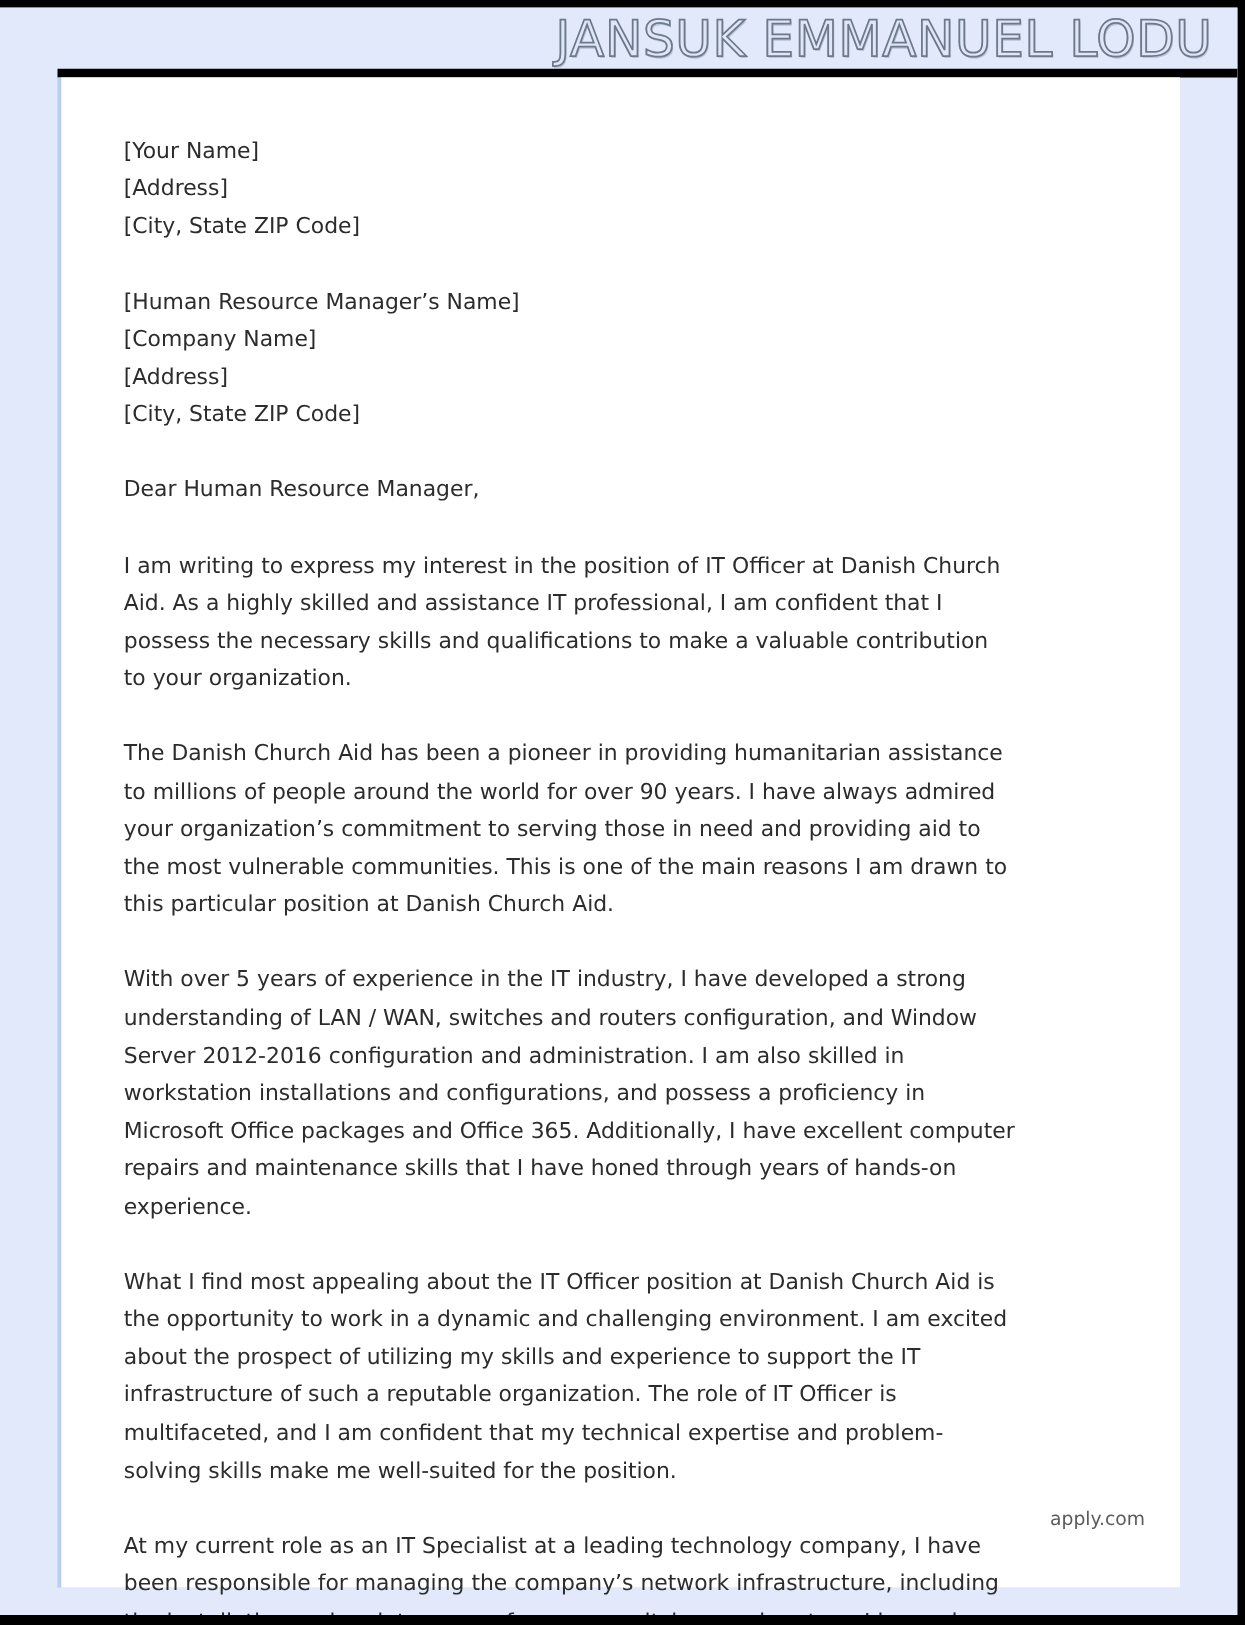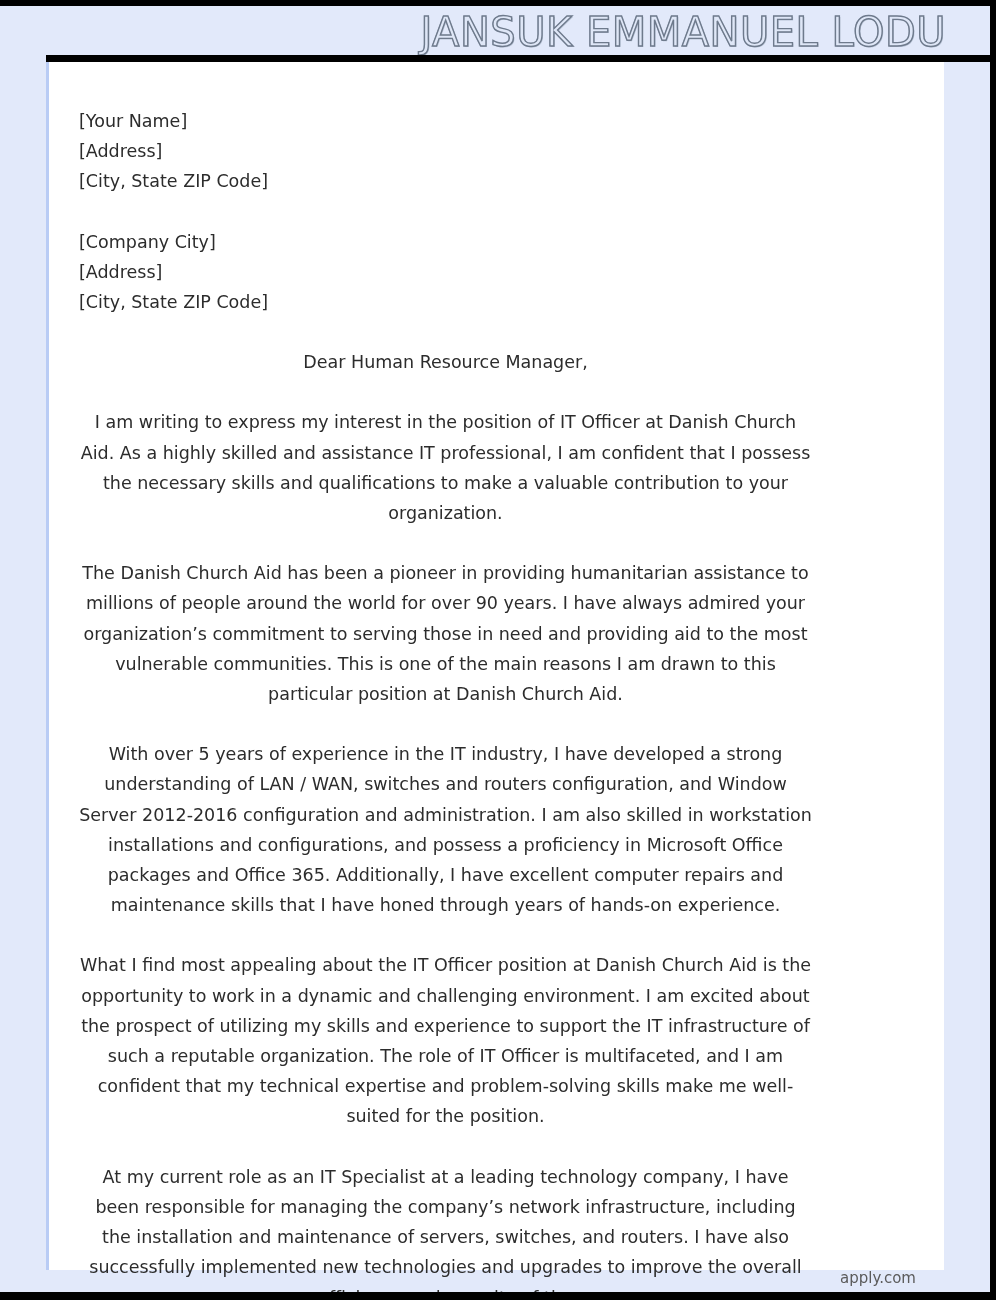--- a/index.html
+++ b/index.html
@@ -31,21 +31,21 @@
   .header-band {
     position: absolute;
     left: 0;
     top: 0;
     right: 0;
     height: 49px;
     background: #e2e9fa;
     display: flex;
     align-items: flex-end;
     justify-content: flex-end;
-    padding-right: 44px;
+    padding-right: 20px;
     box-sizing: border-box;
   }
 
   .doc-title {
     font-family: "DejaVu Sans", sans-serif;
     font-size: 40px;
     line-height: 42px;
     letter-spacing: 0.5px;
     font-weight: 400;
     color: #dfe7f7;
@@ -89,21 +89,21 @@
     overflow: hidden;
   }
 
   
   .letter {
     position: absolute;
     left: 0;
     top: 56px;
     width: 812px;
     height: 1236px;
-    padding: 44px 0 0 79px;
+    padding: 44px 0 0 99px;
     box-sizing: border-box;
     font-family: "DejaVu Sans", sans-serif;
     font-size: 17.5px;
     line-height: 30.2px;
     color: #2c2c2c;
     overflow: hidden;
   }
 
   .letter .block {
     max-width: 800px;
@@ -116,28 +116,27 @@
   }
 
   .letter .gap {
     display: block;
     height: 30px;
   }
 
   .letter p {
     margin: 0;
     max-width: 800px;
-    text-align: center;
   }
 
   
   .watermark {
     position: absolute;
     left: 840px;
-    top: 1263px;
+    top: 1200px;
     font-family: "DejaVu Sans", sans-serif;
     font-size: 15px;
     line-height: 18px;
     color: #5b5b5b;
     white-space: nowrap;
     user-select: none;
     pointer-events: none;
   }
 </style>
 </head>
@@ -158,21 +157,22 @@
 
     <div class="block">
       <span class="addr-line">[Your Name]</span>
       <span class="addr-line">[Address]</span>
       <span class="addr-line">[City, State ZIP Code]</span>
     </div>
 
     <span class="gap"></span>
 
     <div class="block">
-      <span class="addr-line">[Company City]</span>
+      <span class="addr-line">[Human Resource Manager’s Name]</span>
+      <span class="addr-line">[Company Name]</span>
       <span class="addr-line">[Address]</span>
       <span class="addr-line">[City, State ZIP Code]</span>
     </div>
 
     <span class="gap"></span>
 
     <p>Dear Human Resource Manager,</p>
 
     <span class="gap"></span>
 

